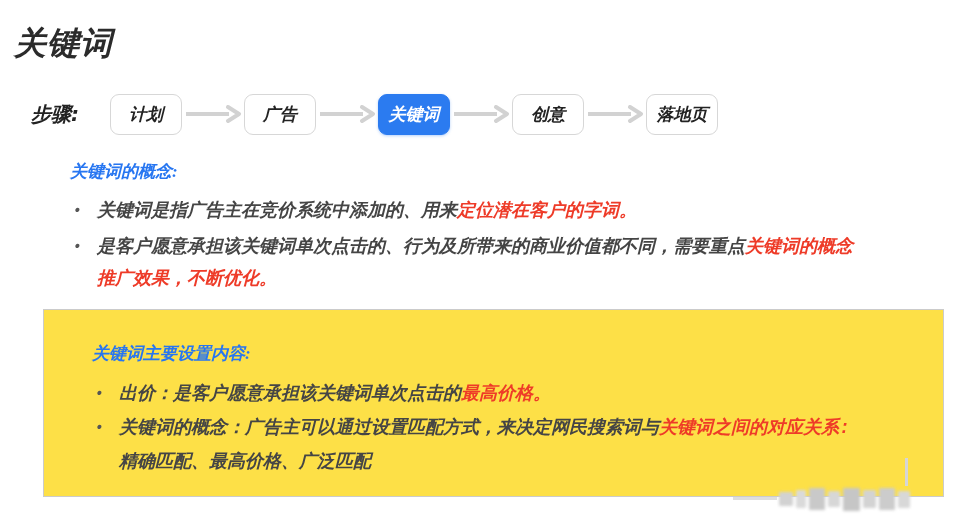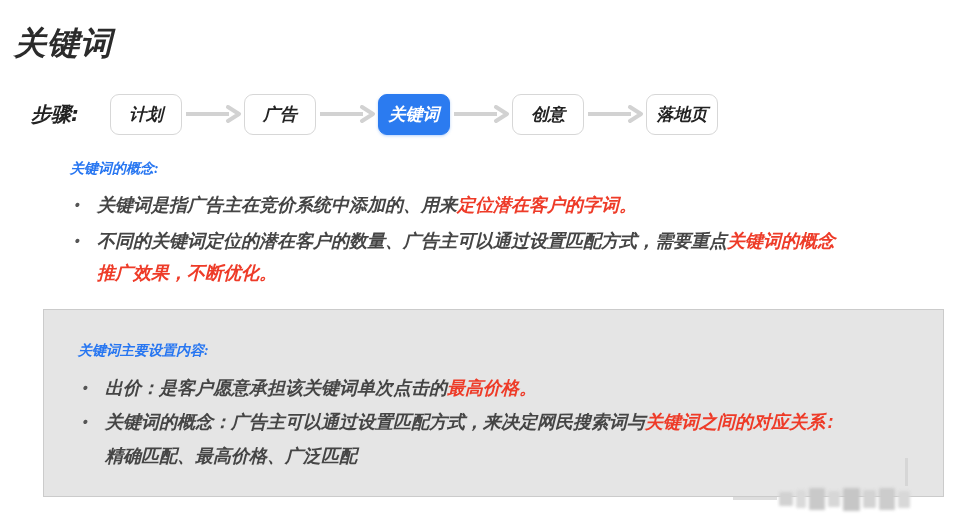--- a/index.html
+++ b/index.html
@@ -35,21 +35,21 @@
   }
   .step-box.active {
     background: #2b7bf0; border-color: #2b7bf0; color: #ffffff;
     box-shadow: 0 1px 3px rgba(43,123,240,.35);
   }
   .flow-arrow { flex: none; margin: 0 2px; }
   .flow-arrow svg { display: block; }
 
   
   .section-heading {
-    font-size: 14px; color: #2776f1; margin: 0 0 12px 0; font-family: Liberation Serif, serif;
+    font-size: 17px; color: #2776f1; margin: 0 0 12px 0; font-family: Liberation Serif, serif;
   }
   .bullet-list { list-style: none; margin: 0; padding: 0; }
   .bullet-list li {
     position: relative; padding-left: 27px;
     font-size: 18px; line-height: 32px; color: #454545;
     margin: 0;
     font-family: Liberation Mono, monospace;
   }
   .bullet-list li::before {
     content: "\2022";
@@ -60,22 +60,22 @@
 
   .concept {
     position: absolute; left: 70px; top: 160px; width: 825px;
   }
   .concept .bullet-list li { margin-bottom: 4px; }
 
   
   .settings-box {
     position: absolute; left: 43px; top: 309px;
     width: 901px; height: 188px; box-sizing: border-box;
-    background: #e5e5e5; border: 1px solid #cbcbcb;
-    padding: 32px 28px 0 34px;
+    background: #fde047; border: 1px solid #cbcbcb;
+    padding: 32px 28px 0 48px;
   }
   .settings-box .bullet-list li { line-height: 34px; }
 
   
   .watermark {
     position: absolute; left: 733px; top: 478px;
     width: 190px; height: 38px;
     pointer-events: none;
   }
   .watermark .wm-dash {
@@ -160,21 +160,21 @@
     </div>
   </div>
 
   <div class="concept">
     <h2 class="section-heading">关键词的概念:</h2>
     <ul class="bullet-list">
       <li>
         <span>关键词是指广告主在竞价系统中添加的、用来</span><span class="hl">定位潜在客户的字词。</span>
       </li>
       <li>
-        <span>不同的关键词定位的潜在客户的数量、广告主可以通过设置匹配方式，需要重点</span><span class="hl">关键词的概念</span><br>
+        <span>是客户愿意承担该关键词单次点击的、行为及所带来的商业价值都不同，需要重点</span><span class="hl">关键词的概念</span><br>
         <span class="hl">推广效果，不断优化。</span>
       </li>
     </ul>
   </div>
 
   <div class="settings-box">
     <h2 class="section-heading">关键词主要设置内容:</h2>
     <ul class="bullet-list">
       <li>
         <span>出价：是客户愿意承担该关键词单次点击的</span><span class="hl">最高价格。</span>

